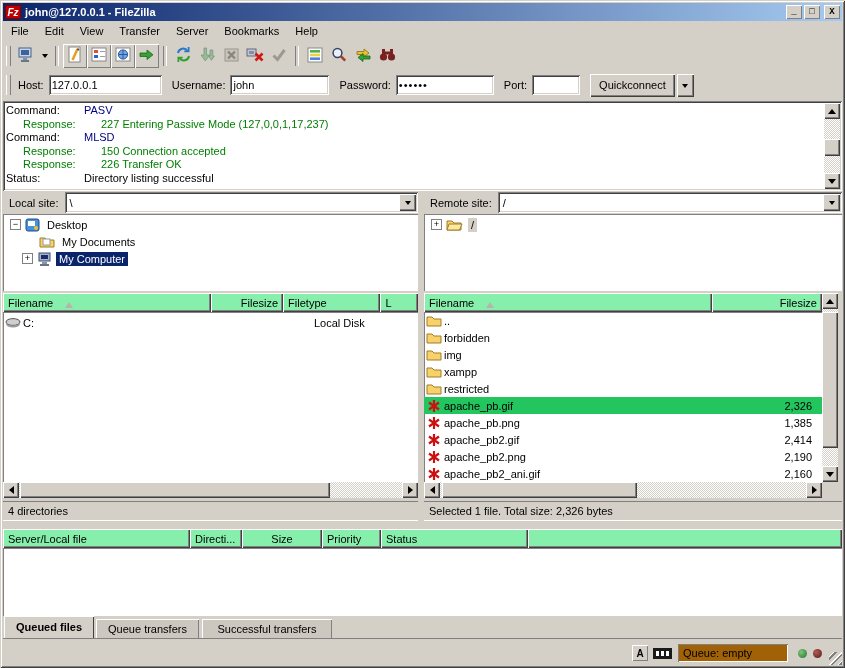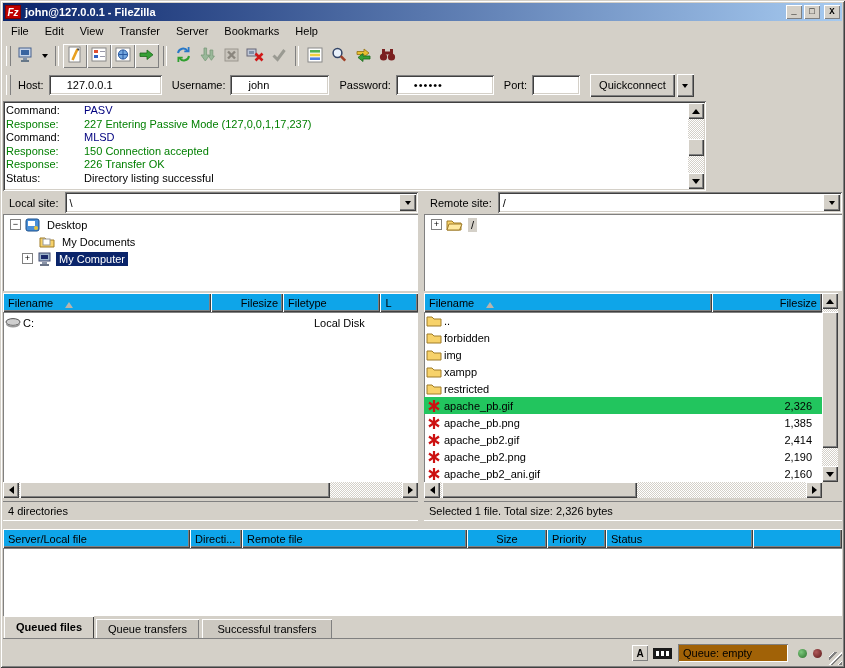--- a/index.html
+++ b/index.html
@@ -26,31 +26,31 @@
   .toolbar{left:3px;top:42px;width:839px;height:27px;display:flex;align-items:center;padding-left:2px;box-sizing:border-box;}
   .tgrip{width:3px;height:20px;border-left:1px solid #fff;border-right:1px solid #808080;margin:0 3px 0 1px;}
   .tbbtn{width:24px;height:24px;display:flex;align-items:center;justify-content:center;}
   .tbbtn.toggled{box-shadow:inset 1px 1px 0 #fff,inset -1px -1px 0 #808080;}
   .tbdd{width:13px;height:24px;display:flex;align-items:center;justify-content:center;}
   .tbsep{width:2px;height:20px;border-left:1px solid #808080;border-right:1px solid #fff;margin:0 4px;}
   .arrdn{width:0;height:0;border:3px solid transparent;border-top:4px solid #000;margin-top:4px;}
   
   .quickbar{left:3px;top:69px;width:839px;height:32px;display:flex;align-items:center;padding-left:2px;box-sizing:border-box;}
   .qlabel{margin:0 5px 0 10px;}
-  .qinput{height:20px;border:0;outline:0;background:#fff;font:11px "Liberation Sans",sans-serif;padding:0 18px;
+  .qinput{height:20px;border:0;outline:0;background:#fff;font:11px "Liberation Sans",sans-serif;padding:0 3px;
     box-shadow:inset 1px 1px 0 #808080,inset -1px -1px 0 #fff,inset 2px 2px 0 #404040,inset -2px -2px 0 #d4d0c8;box-sizing:border-box;}
   .qbtn{height:23px;padding:0 9px;margin-left:10px;display:flex;align-items:center;font:11px "Liberation Sans",sans-serif;}
   .qdd{width:17px;height:23px;margin-left:2px;display:flex;align-items:center;justify-content:center;}
   
-  .log{left:3px;top:101px;width:703px;height:90px;background:#fff;}
+  .log{left:3px;top:101px;width:839px;height:90px;background:#fff;}
   .loglines{position:absolute;left:3px;top:3px;right:20px;bottom:3px;overflow:hidden;}
   .logline{height:13.6px;line-height:13.6px;white-space:nowrap;display:flex;}
   .loglabel{width:78px;flex:none;}
   .log-command .logtext{color:#00007f;}
-  .log-response{color:#007f00;}
+  .log-response{color:#007f00;padding-left:17px;}
   .log-status{color:#000;}
   
   .track{background:repeating-conic-gradient(#fff 0% 25%,#d4d0c8 0% 50%) 0 0/2px 2px;}
   .sbtn{background:#d4d0c8;display:flex;align-items:center;justify-content:center;
     box-shadow:inset 1px 1px 0 #fff,inset -1px -1px 0 #404040,inset -2px -2px 0 #808080;}
   .t-up{width:0;height:0;border:4px solid transparent;border-bottom:5px solid #000;margin-top:-4px;}
   .t-dn{width:0;height:0;border:4px solid transparent;border-top:5px solid #000;margin-bottom:-4px;}
   .t-lf{width:0;height:0;border:4px solid transparent;border-right:5px solid #000;margin-left:-4px;}
   .t-rt{width:0;height:0;border:4px solid transparent;border-left:5px solid #000;margin-right:-4px;}
   .thumb{background:#d4d0c8;box-shadow:inset 1px 1px 0 #fff,inset -1px -1px 0 #404040,inset -2px -2px 0 #808080;}
@@ -64,21 +64,21 @@
   .treerow{height:17px;display:flex;align-items:center;white-space:nowrap;}
   .pmbox{width:11px;height:11px;border:1px solid #808080;background:#fff;box-sizing:border-box;
     display:flex;align-items:center;justify-content:center;font-size:9px;line-height:8px;font-family:"Liberation Mono",monospace;flex:none;}
   .ticon{margin:0 4px;flex:none;display:flex;}
   .tlabel{padding:1px 3px;}
   .sel-navy{background:#0a246a;color:#fff;}
   .sel-gray{background:#d4d0c8;color:#000;}
   
   .lhdr{height:19px;display:flex;overflow:hidden;}
   .hcol{height:19px;display:flex;align-items:center;padding:0 5px;box-sizing:border-box;
-    box-shadow:inset 1px 1px 0 #fff,inset -1px -1px 0 #404040,inset -2px -2px 0 #808080;background:#0ea5e9;white-space:nowrap;}
+    box-shadow:inset 1px 1px 0 #fff,inset -1px -1px 0 #404040,inset -2px -2px 0 #808080;background:#86efac;white-space:nowrap;}
   .sortarr{width:0;height:0;border:4px solid transparent;border-bottom:6px solid #b8b4ac;margin-left:12px;}
   .listbody{background:#fff;overflow:hidden;}
   .lrow{height:17px;display:flex;align-items:center;white-space:nowrap;}
   .licon{width:20px;flex:none;display:flex;justify-content:center;}
   .lsize{text-align:right;flex:none;}
   .statusrow{display:flex;align-items:center;padding-left:5px;box-sizing:border-box;background:#d4d0c8;
     box-shadow:inset 0 1px 0 #808080,inset 0 -1px 0 #fff;}
   
   .tab{position:absolute;display:flex;align-items:center;justify-content:center;box-sizing:border-box;}
   .tab-active{background:#d4d0c8;font-weight:bold;box-shadow:inset 1px 1px 0 #fff,inset -1px 0 0 #404040;}
@@ -537,23 +537,20 @@
     <span>Selected 1 file. Total size: 2,326 bytes</span>
   </div>
 
   <div class="abs lhdr" style="left:3px;top:529px;width:839px;">
     <div class="hcol" style="width:187px;">
         <span>Server/Local file</span>
       </div>
     <div class="hcol" style="width:52px;">
         <span>Directi...</span>
       </div>
-    <div class="hcol" style="width:225px;">
-        <span>Remote file</span>
-      </div>
     <div class="hcol" style="width:80px;justify-content:center;">
         <span>Size</span>
       </div>
     <div class="hcol" style="width:59px;">
         <span>Priority</span>
       </div>
     <div class="hcol" style="width:147px;">
         <span>Status</span>
       </div>
     <div class="hcol" style="flex:1;"></div>

